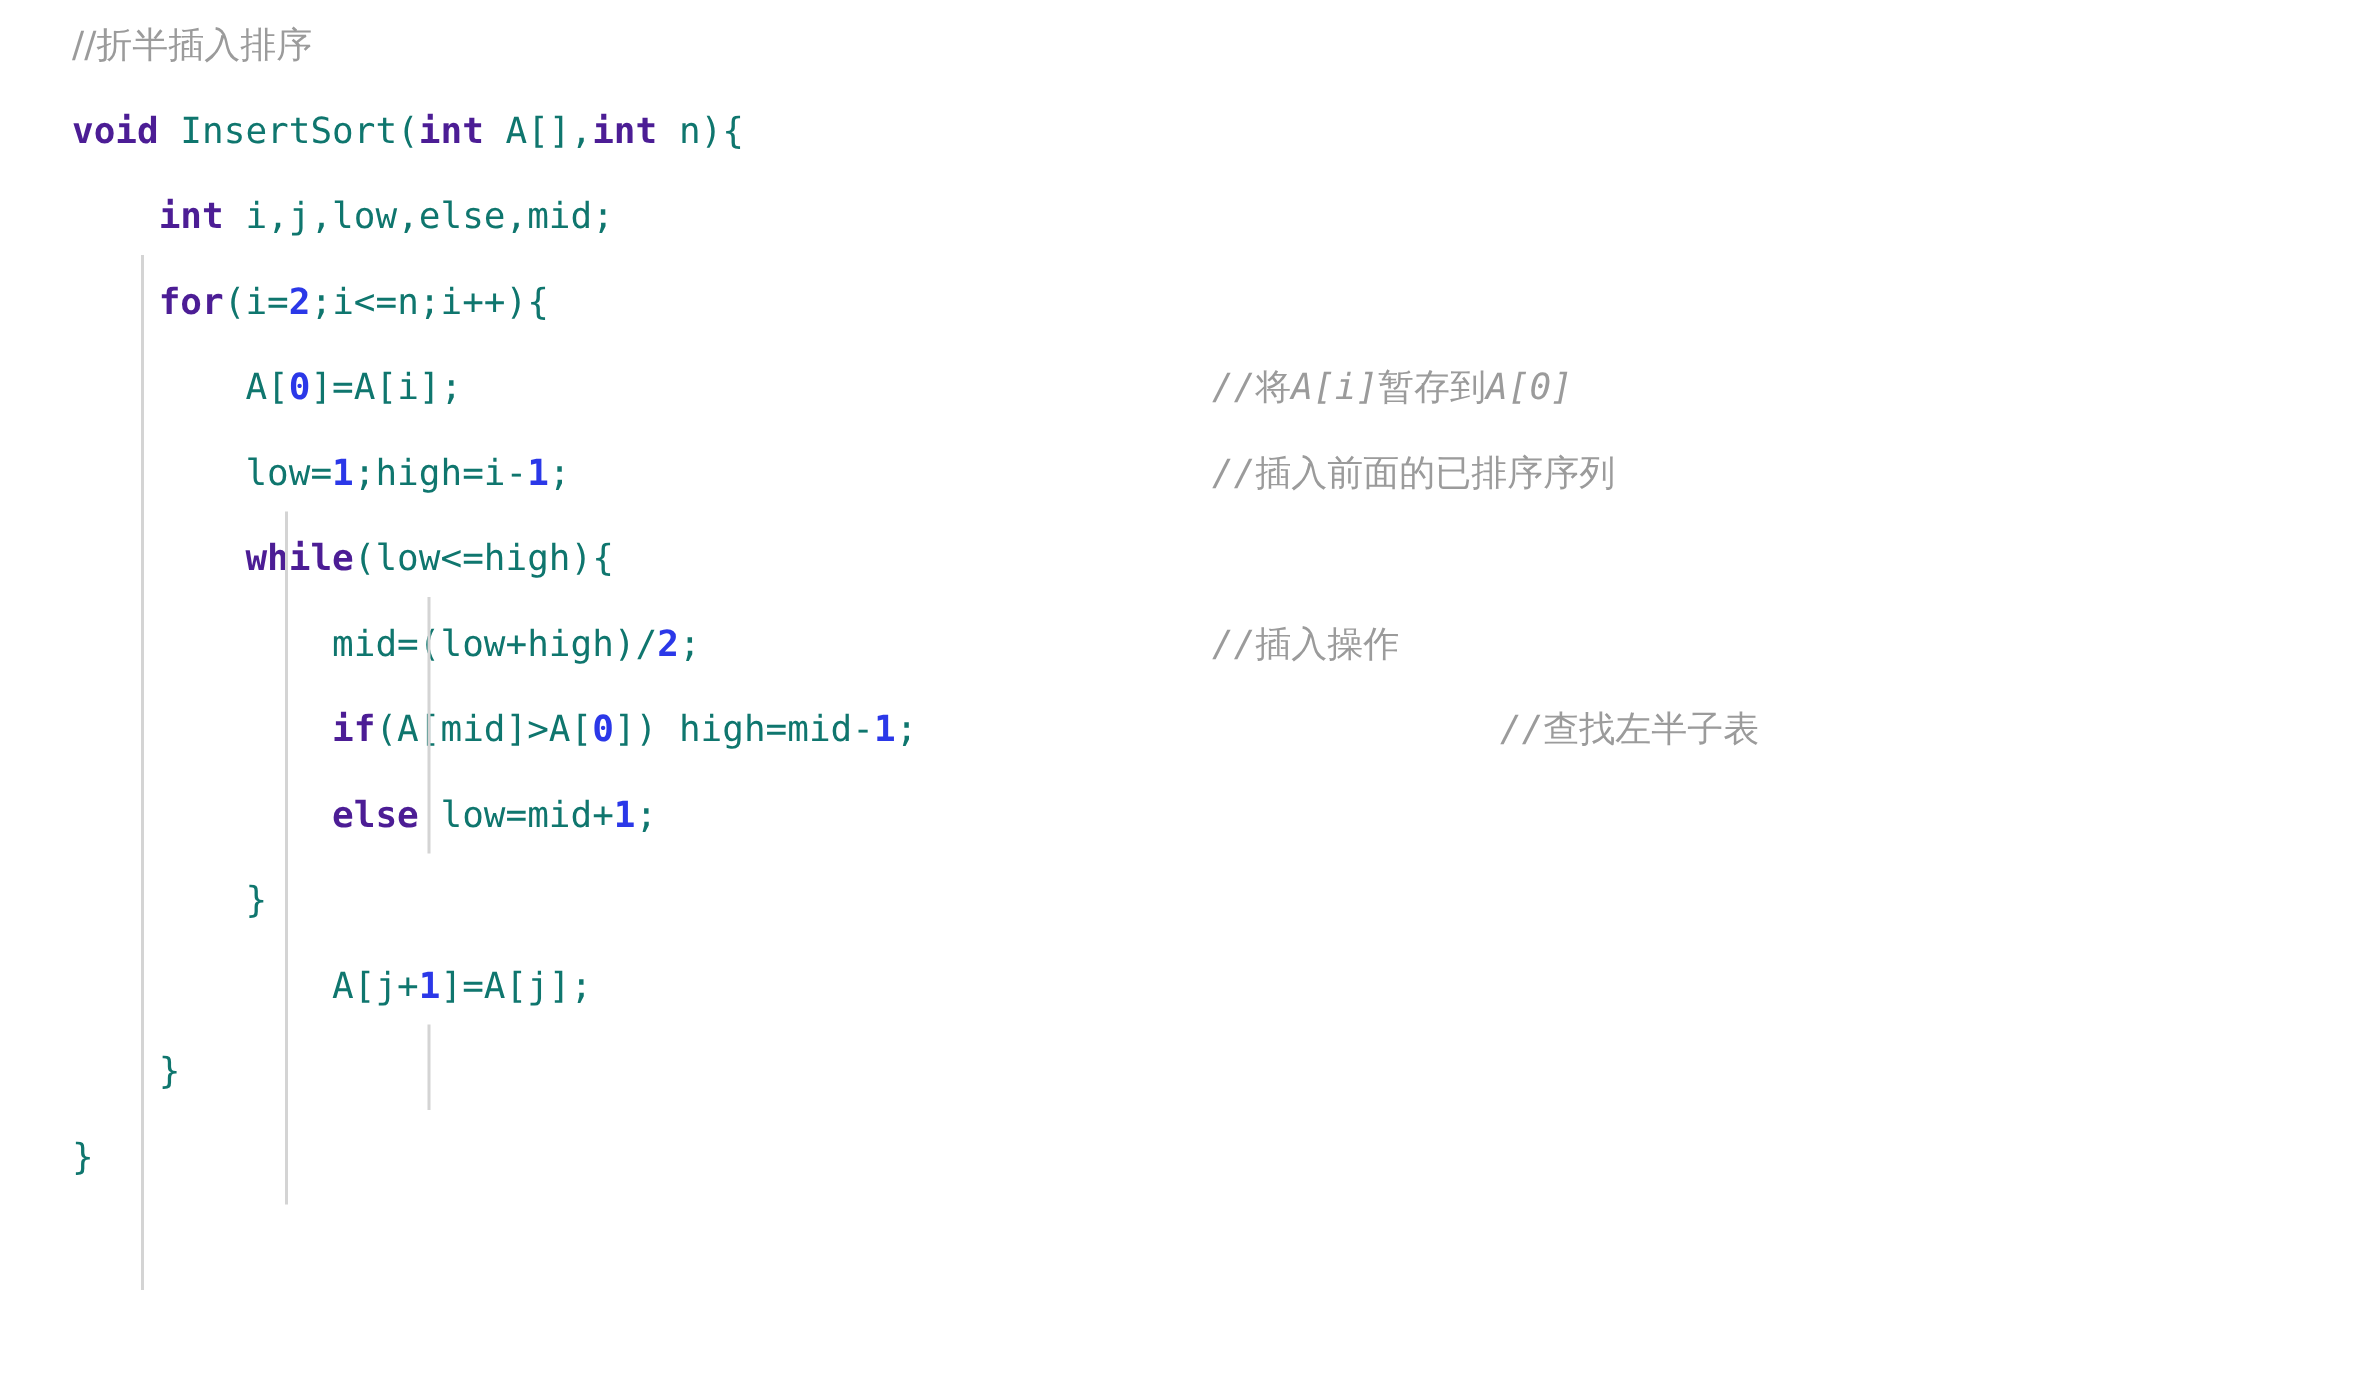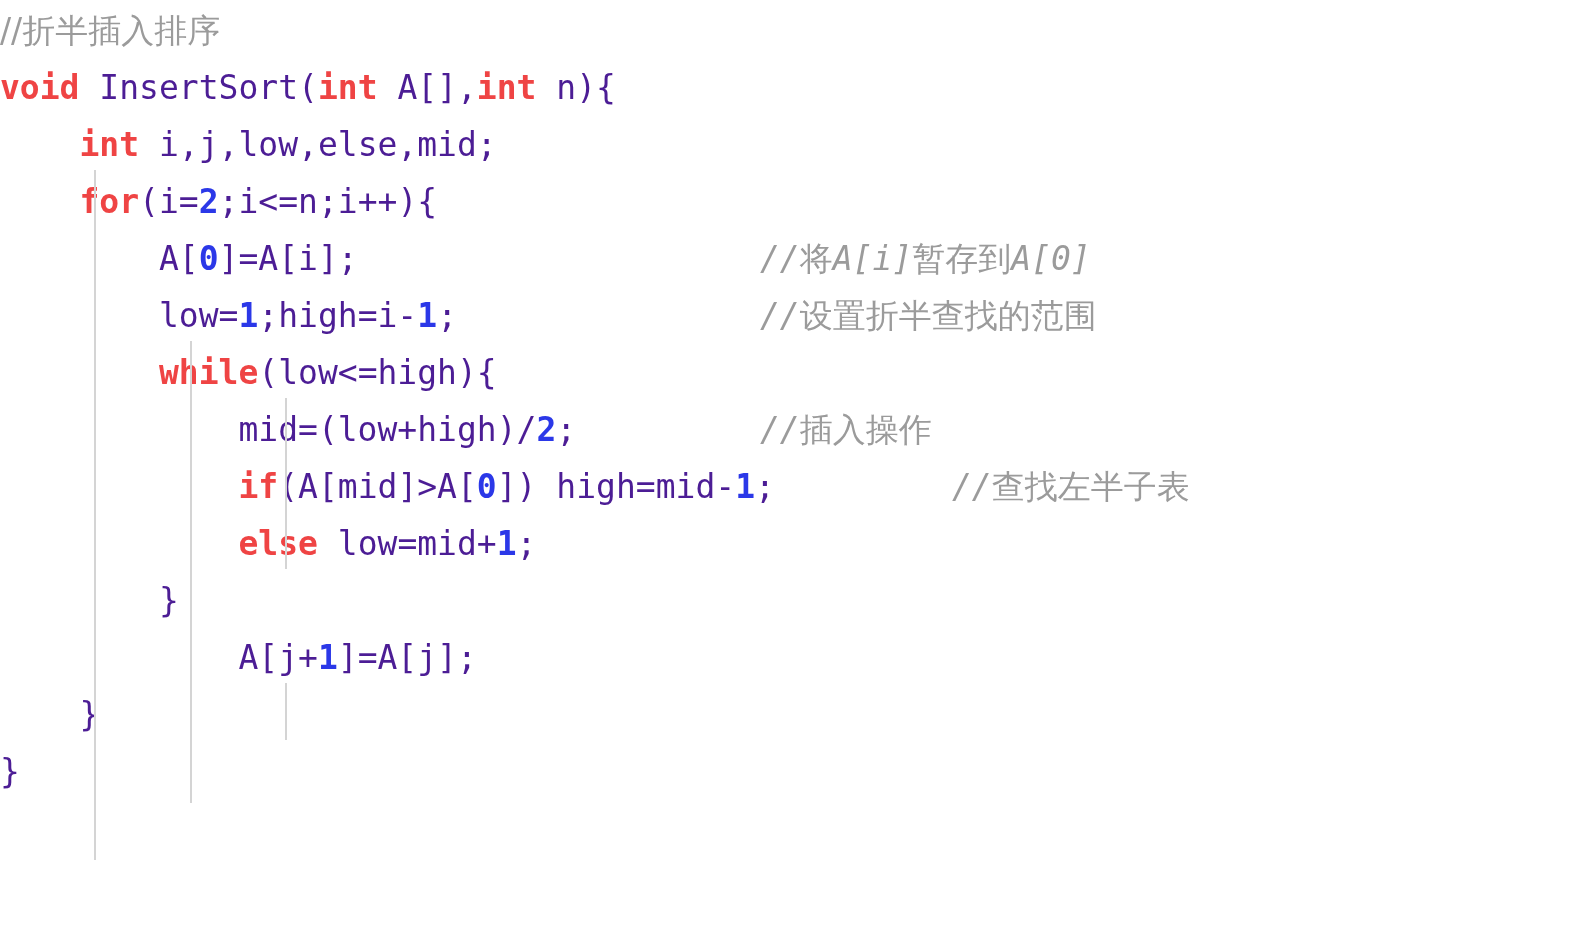--- a/index.html
+++ b/index.html
@@ -25,34 +25,35 @@
     position: absolute;
     top: 2px;
     left: 0px;
     right: 0;
   }
   .line {
     position: relative;
     height: 57px;
     line-height: 57px;
     white-space: pre;
-    font-size: 33px;
+    font-size: 24px;
     font-family: "DejaVu Sans Mono", monospace;
     color: #1b1b1b;
     letter-spacing: 0px;
+    margin-left: 48px;
   }
   .ln-inner {
     display: inline-block;
     vertical-align: top;
     white-space: pre;
   }
   
-  .kw      { color: #ef4444; font-weight: bold; }
+  .kw      { color: #4c1d95; font-weight: bold; }
   .num     { color: #2b38e8; font-weight: bold; }
-  .plain   { color: #4c1d95; }
+  .plain   { color: #0f766e; }
   .cmt     { color: #9b9b9b; font-style: italic; }
   .cmt-cn  { color: #9b9b9b; font-style: normal; font-family: "DejaVu Sans", sans-serif; }
   
   .guide {
     position: absolute;
     width: 2px;
     background: #d4d4d4;
   }
   .g1 { left: 94px; }
   .g2 { left: 190px; }
@@ -65,21 +66,21 @@
 </head>
 <body>
 
 <div class="code-surface">
   <div class="code-block" id="code-block">
       <div class="line"><span class="ln-inner"><span class="cmt-cn">//折半插入排序</span></span></div>
       <div class="line"><span class="ln-inner"><span class="kw">void</span><span class="plain"> InsertSort(</span><span class="kw">int</span><span class="plain"> A[],</span><span class="kw">int</span><span class="plain"> n){</span></span></div>
       <div class="line"><span class="ln-inner"><span class="plain">    </span><span class="kw">int</span><span class="plain"> i,j,low,else,mid;</span></span></div>
       <div class="line"><span class="ln-inner"><span class="plain">    </span><span class="kw">for</span><span class="plain">(i=</span><span class="num">2</span><span class="plain">;i&lt;=n;i++){</span></span></div>
       <div class="line"><span class="ln-inner"><span class="plain">        A[</span><span class="num">0</span><span class="plain">]=A[i];</span></span><span class="comment-col" style="left: 760px;"><span class="cmt">//</span><span class="cmt-cn">将</span><span class="cmt">A[i]</span><span class="cmt-cn">暂存到</span><span class="cmt">A[0]</span></span></div>
-      <div class="line"><span class="ln-inner"><span class="plain">        low=</span><span class="num">1</span><span class="plain">;high=i-</span><span class="num">1</span><span class="plain">;</span></span><span class="comment-col" style="left: 760px;"><span class="cmt">//</span><span class="cmt-cn">设置折半查找的范围</span></span></div>
+      <div class="line"><span class="ln-inner"><span class="plain">        low=</span><span class="num">1</span><span class="plain">;high=i-</span><span class="num">1</span><span class="plain">;</span></span><span class="comment-col" style="left: 760px;"><span class="cmt">//</span><span class="cmt-cn">插入前面的已排序序列</span></span></div>
       <div class="line"><span class="ln-inner"><span class="plain">        </span><span class="kw">while</span><span class="plain">(low&lt;=high){</span></span></div>
       <div class="line"><span class="ln-inner"><span class="plain">            mid=(low+high)/</span><span class="num">2</span><span class="plain">;</span></span><span class="comment-col" style="left: 760px;"><span class="cmt">//</span><span class="cmt-cn">插入操作</span></span></div>
       <div class="line"><span class="ln-inner"><span class="plain">            </span><span class="kw">if</span><span class="plain">(A[mid]&gt;A[</span><span class="num">0</span><span class="plain">]) high=mid-</span><span class="num">1</span><span class="plain">;</span></span><span class="comment-col" style="left: 952px;"><span class="cmt">//</span><span class="cmt-cn">查找左半子表</span></span></div>
       <div class="line"><span class="ln-inner"><span class="plain">            </span><span class="kw">else</span><span class="plain"> low=mid+</span><span class="num">1</span><span class="plain">;</span></span></div>
       <div class="line"><span class="ln-inner"><span class="plain">        }</span></span></div>
       <div class="line"><span class="ln-inner"><span class="plain">            A[j+</span><span class="num">1</span><span class="plain">]=A[j];</span></span></div>
       <div class="line"><span class="ln-inner"><span class="plain">    }</span></span></div>
       <div class="line"><span class="ln-inner"><span class="plain">}</span></span></div>
     </div>
 <div class="guide g1" style="top: 170px; height: 690px;"></div>

